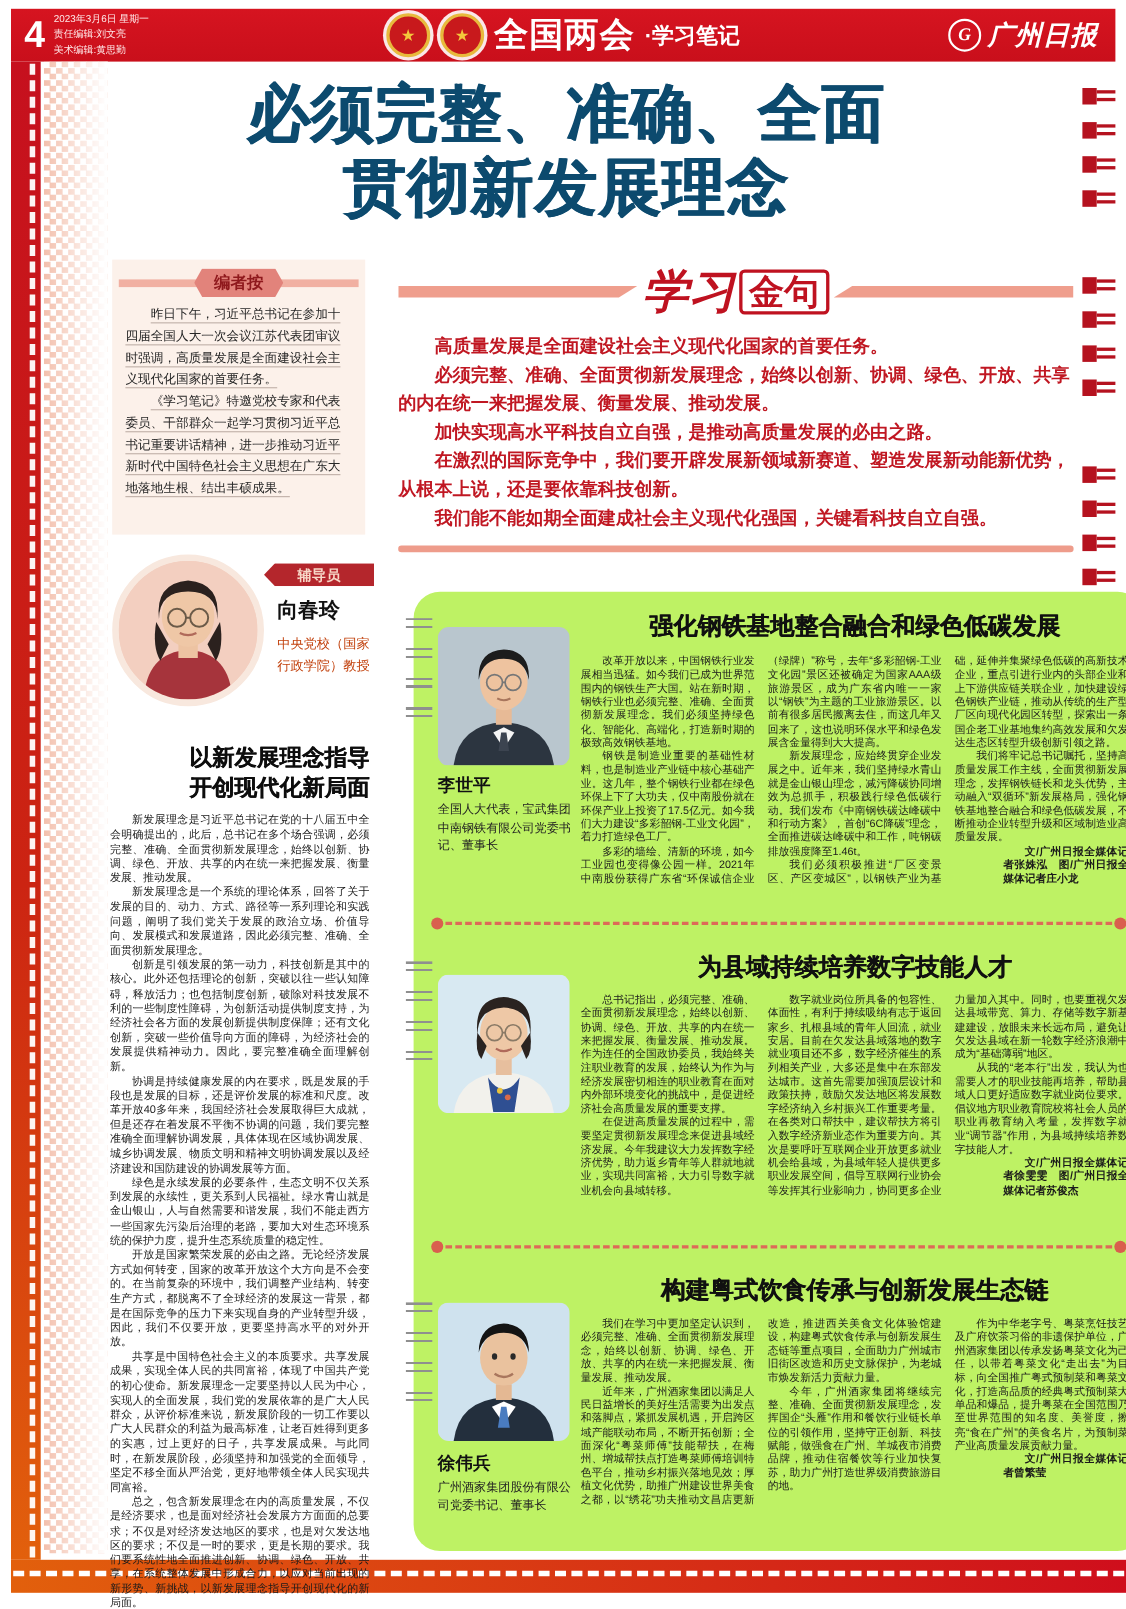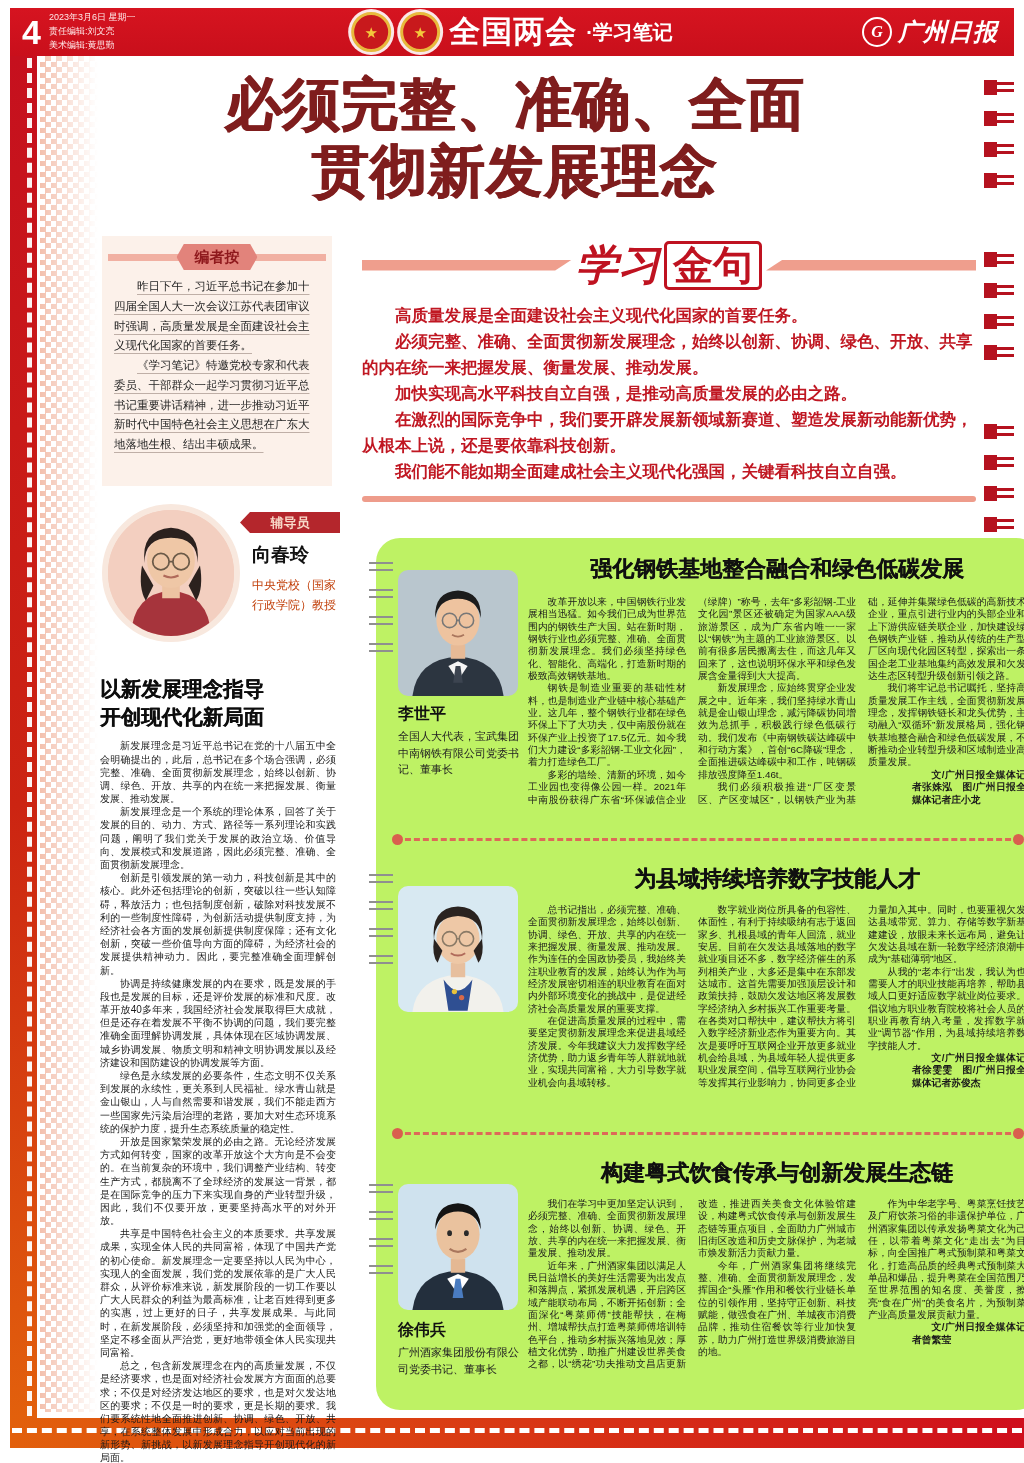--- a/index.html
+++ b/index.html
@@ -36,21 +36,21 @@
   .hbar{position:absolute;left:10px;top:1418px;width:1014px;height:30px;
         background:linear-gradient(to right,#e2600c,#cf0e1c);}
   .hbar::after{content:"";position:absolute;left:2px;right:2px;top:10px;border-top:5px dashed #fff;}
   .clips{position:absolute;right:6px;top:0;width:34px;height:1463px;}
   .clip{position:absolute;left:0;width:30px;height:15px;
     background:linear-gradient(#b5121f,#b5121f) 0 0/13px 15px no-repeat,
                linear-gradient(#b5121f,#b5121f) 13px 2px/17px 3px no-repeat,
                linear-gradient(#b5121f,#b5121f) 13px 9px/17px 3px no-repeat;}
 
   
-  .headline{position:absolute;left:60px;top:72px;width:910px;text-align:center;color:#7f1d1d;}
+  .headline{position:absolute;left:60px;top:72px;width:910px;text-align:center;color:#0c4a6e;}
   .headline div{font-size:57px;font-weight:900;line-height:1.17;letter-spacing:1px;
                 text-shadow:.7px 0 currentColor,-.7px 0 currentColor;}
 
   
   .ednote{position:absolute;left:102px;top:236px;width:230px;height:250px;background:#fcf1ea;overflow:hidden;}
   .ednote-ribbon{position:relative;height:30px;margin-top:6px;}
   .ednote-ribbon::before{content:"";position:absolute;left:6px;right:6px;top:12px;height:7px;background:#f1b0a2;}
   .ribbon-banner{position:absolute;left:50%;top:2px;transform:translateX(-50%);height:26px;padding:0 18px;
       background:#e2837b;color:#8f191d;font-weight:800;font-size:15px;display:flex;align-items:center;
       justify-content:center;clip-path:polygon(0 50%,9% 0,91% 0,100% 50%,91% 100%,9% 100%);white-space:nowrap;}
@@ -58,40 +58,40 @@
   .ednote-body p{margin:0;font-size:11.5px;line-height:1.72;text-indent:2em;color:#262626;
       text-decoration:underline;text-decoration-color:#bfafa7;text-decoration-thickness:1px;text-underline-offset:4px;}
 
   
   .quotes{position:absolute;left:362px;top:238px;width:614px;}
   .q-title-row{display:flex;align-items:center;gap:4px;height:54px;}
   .q-bar{flex:1;height:11px;background:#ef9e8d;}
   .q-bar.left{clip-path:polygon(0 0,100% 0,92% 100%,0 100%);}
   .q-bar.right{clip-path:polygon(8% 0,100% 0,100% 100%,0 100%);}
   .q-t1{font-size:42px;font-weight:900;font-style:italic;color:#bf1220;line-height:1;}
-  .q-t2{font-size:40px;font-weight:900;color:#bf1220;border:3px solid #bf1220;border-radius:5px;
+  .q-t2{font-size:32px;font-weight:900;color:#bf1220;border:3px solid #bf1220;border-radius:5px;
         padding:1px 6px 2px;line-height:1;}
   .q-body{margin-top:10px;}
   .q-body p{margin:0;color:#c01722;font-weight:700;font-size:16.5px;line-height:1.58;text-indent:2em;}
   .q-sep{margin-top:12px;height:6px;background:#ee9c8b;border-radius:3px;}
 
   
   .counselor{position:absolute;left:102px;top:500px;width:250px;height:172px;}
   .c-photo{position:absolute;left:0;top:4px;width:126px;height:126px;border-radius:50%;
            background:#f3cfc0;border:6px solid #f8e8de;overflow:hidden;}
   .c-photo svg{display:block;width:100%;height:100%;}
   .c-ribbon{position:absolute;left:138px;top:12px;width:100px;height:21px;background:#b4262c;color:#f8d8c8;
       font-size:13px;font-weight:800;display:flex;align-items:center;justify-content:center;
       clip-path:polygon(0 50%,10% 0,100% 0,100% 100%,10% 100%);}
   .c-name{position:absolute;left:150px;top:42px;font-size:19px;font-weight:900;color:#111;}
   .c-role{position:absolute;left:150px;top:76px;width:92px;font-size:12px;line-height:1.65;color:#c2410c;}
 
   
   .left-article{position:absolute;left:100px;top:676px;width:236px;}
-  .left-article h2{margin:0;text-align:left;font-size:20.5px;font-weight:900;line-height:1.35;color:#0d0d0d;
+  .left-article h2{margin:0;text-align:right;font-size:20.5px;font-weight:900;line-height:1.35;color:#0d0d0d;
                    text-shadow:.4px 0 currentColor;}
   .la-body{margin-top:8px;}
   .la-body p{margin:0;font-size:10px;line-height:1.32;text-indent:2em;text-align:justify;color:#1a1a1a;}
 
   
   .panel{position:absolute;left:376px;top:538px;width:664px;height:872px;background:#bef264;border-radius:24px;}
   .binder-strip{position:absolute;left:-7px;width:24px;height:104px;
      background:repeating-linear-gradient(to bottom,#8f8f8f 0 2px,transparent 2px 7px,#8f8f8f 7px 9px,transparent 9px 27px);}
   .card{position:absolute;left:0;right:0;}
   .card-title{position:absolute;left:150px;right:12px;text-align:center;font-size:22px;font-weight:900;

